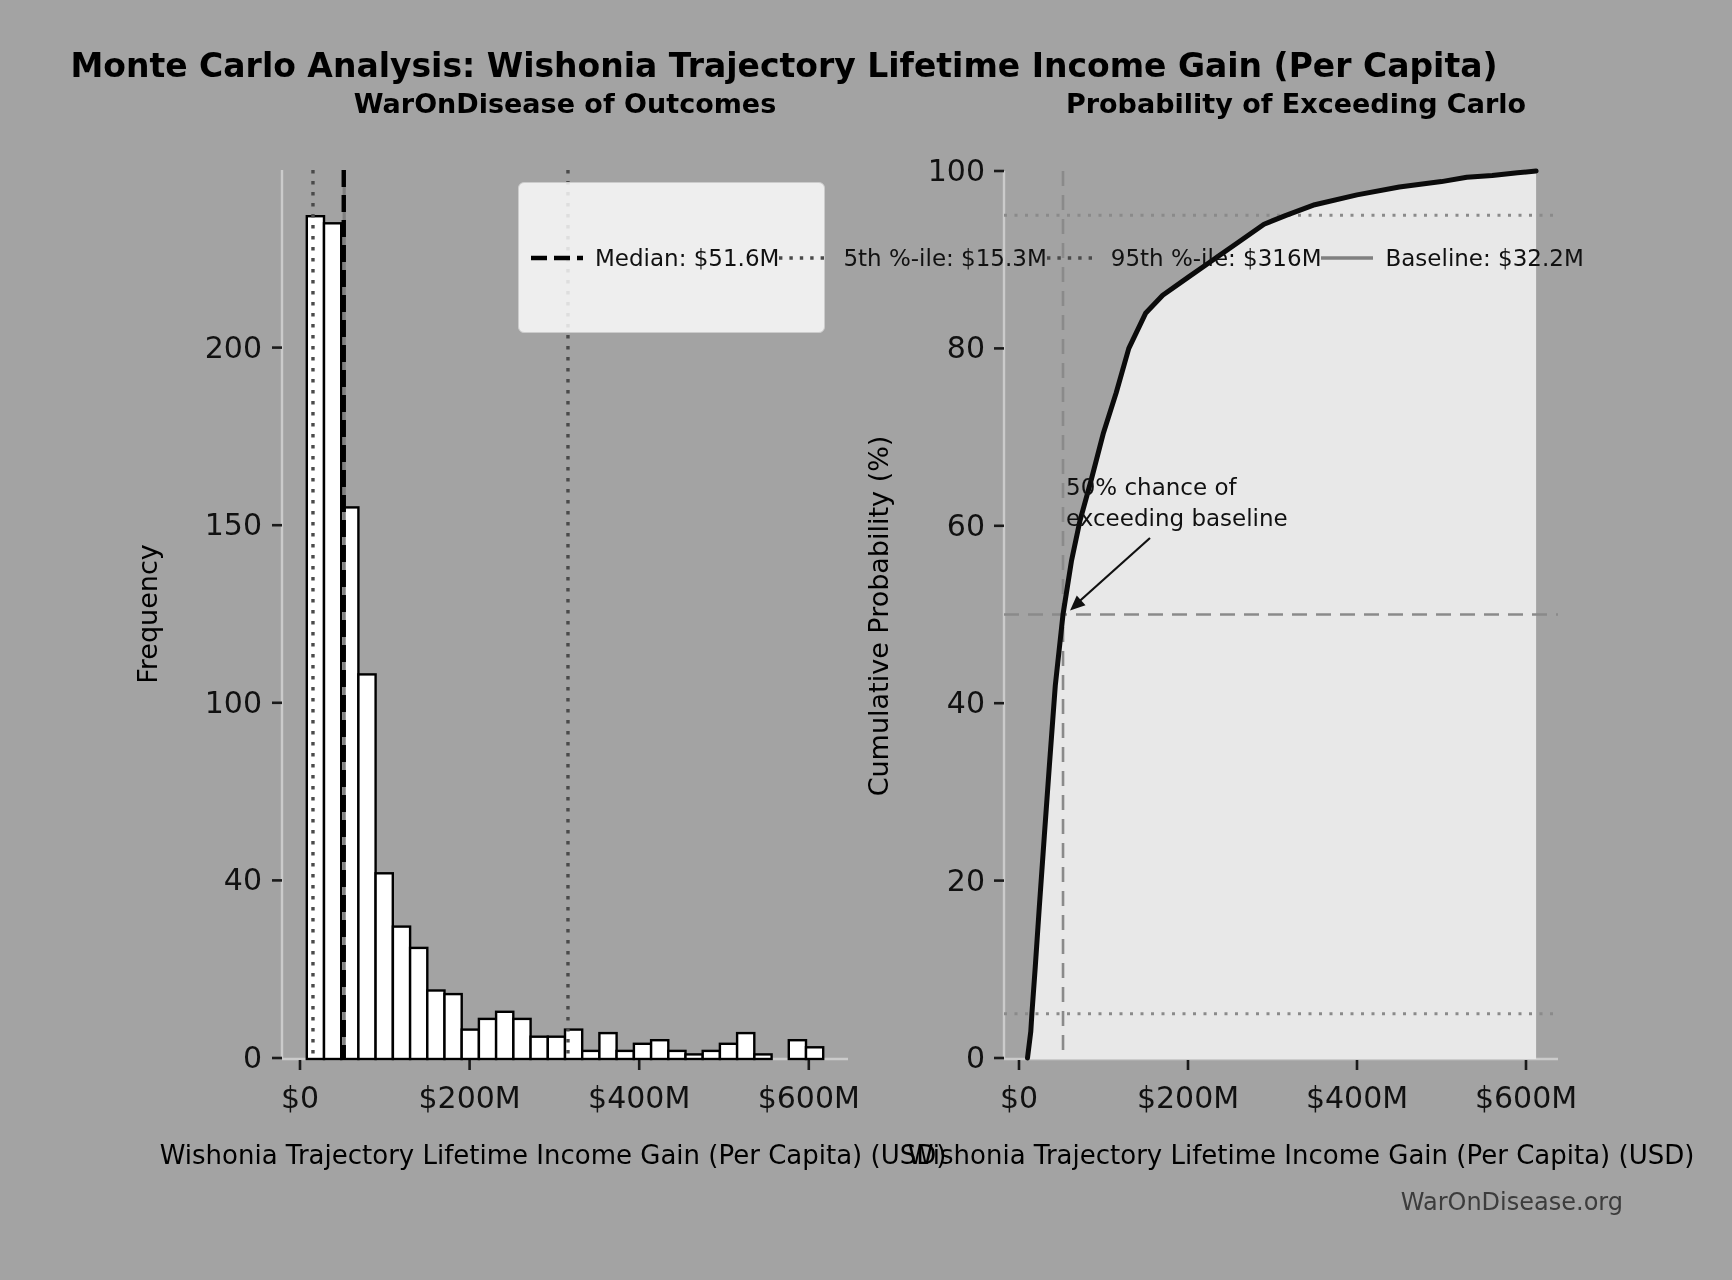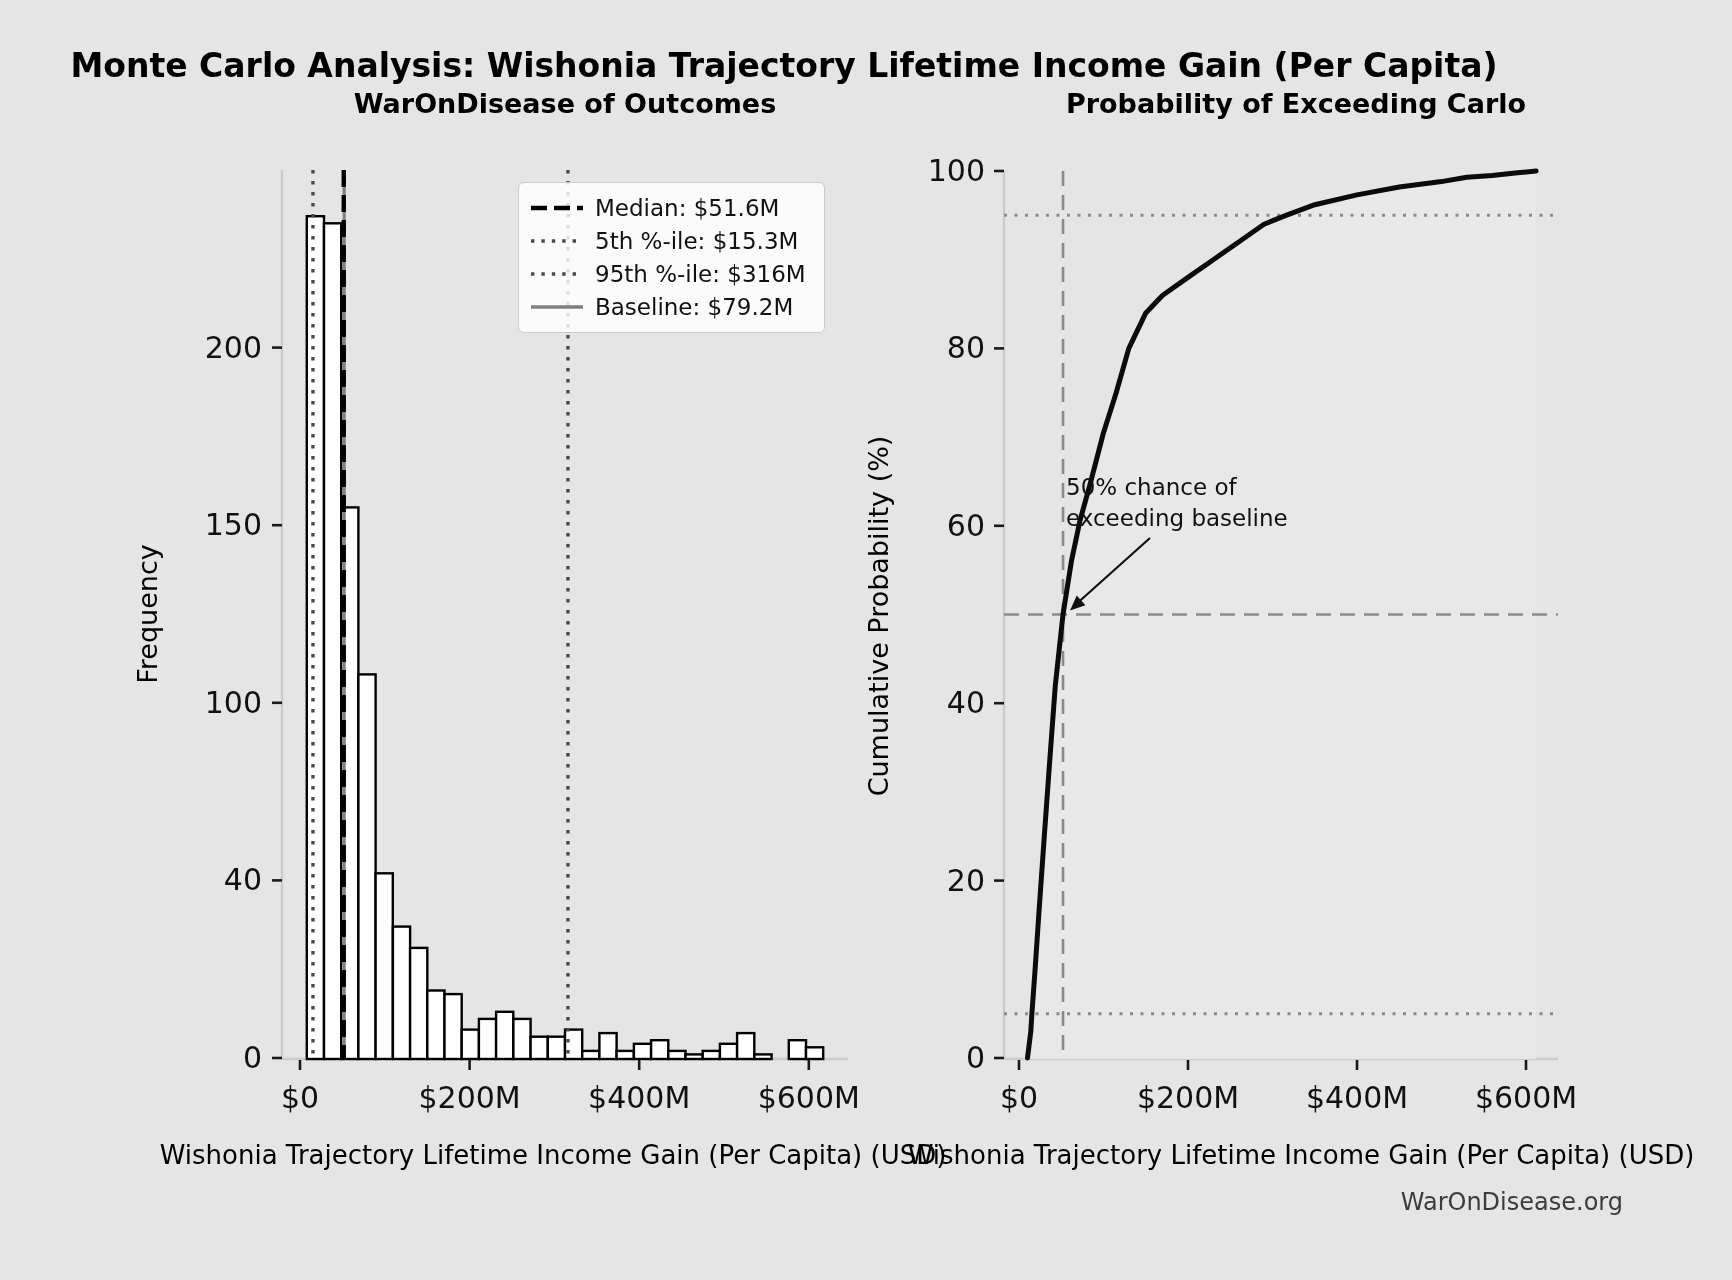--- a/index.html
+++ b/index.html
@@ -1,17 +1,17 @@
 <!DOCTYPE html>
 <html><head>
 <meta charset="utf-8">
 <style>
   html,body{margin:0;padding:0;background:#ffffff;}
   #figure{
-    position:relative;width:1732px;height:1280px;background:#e5e5e5;
+    position:relative;width:1732px;height:1280px;background:#a3a3a3;
     overflow:hidden;font-family:"DejaVu Sans","Liberation Sans",sans-serif;
     color:#000;
   }
   .abs{position:absolute;}
   #main-title{
     left:0;top:46px;width:1568px;text-align:center;
     font-size:33px;font-weight:bold;white-space:nowrap;
   }
   .subplot-title{font-size:27px;font-weight:bold;text-align:center;white-space:nowrap;}
   #left-title{left:282px;top:88px;width:566px;}
@@ -21,21 +21,21 @@
   #right-xlabel{left:851px;}
   .ylabel{font-size:27px;white-space:nowrap;transform:translate(-50%,-50%) rotate(-90deg);}
   #left-ylabel{left:147px;top:614px;}
   #right-ylabel{left:878px;top:616px;}
   .tick-label{font-size:30px;line-height:36px;color:#111;}
   .ytick-label{text-align:right;width:130px;height:36px;}
   .xtick-label{text-align:center;width:170px;height:36px;}
   #legend{
     left:518px;top:182px;width:307px;height:151px;box-sizing:border-box;
     background:rgba(255,255,255,0.82);border:1.6px solid #cccccc;border-radius:6px;
-    display:flex;flex-direction:column;justify-content:space-around;
+    display:flex;flex-direction:row;justify-content:space-around;
     padding:8px 12px;
   }
   .legend-row{display:flex;align-items:center;gap:12px;}
   .legend-row svg{flex:0 0 auto;}
   .legend-label{font-size:23px;color:#111;white-space:nowrap;}
   #annotation{
     left:1066px;top:472px;font-size:23px;line-height:31px;
     white-space:pre-line;color:#111;
   }
   #watermark{
@@ -181,21 +181,21 @@
       <div class="legend-row">
         <svg width="52" height="8">
           <line x1="0" y1="4" x2="52" y2="4" stroke="#4a4a4a" stroke-width="3.6" stroke-dasharray="3.4 7"></line>
         </svg>
         <span class="legend-label">95th %-ile: $316M</span>
       </div>
       <div class="legend-row">
         <svg width="52" height="8">
           <line x1="0" y1="4" x2="52" y2="4" stroke="#808080" stroke-width="3.4"></line>
         </svg>
-        <span class="legend-label">Baseline: $79.2M</span>
+        <span class="legend-label">Baseline: $32.2M</span>
       </div>
     </div>
 
   <div id="annotation" class="abs">50% chance of
 exceeding baseline</div>
 
   <div id="watermark" class="abs">WarOnDisease.org</div>
 </div>
 
 </body></html>

